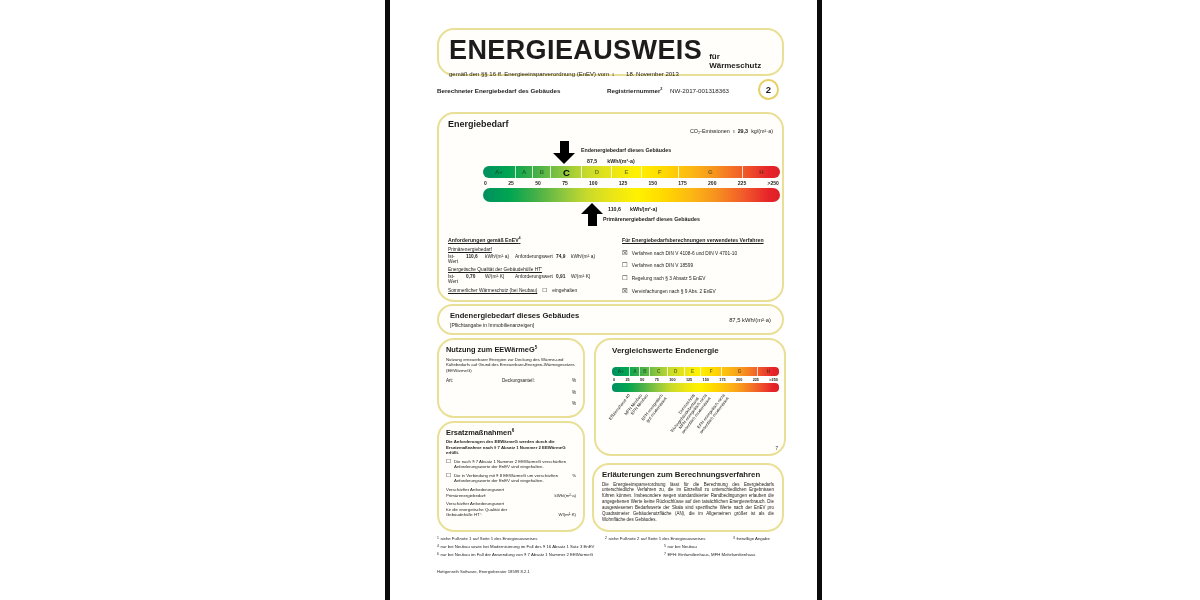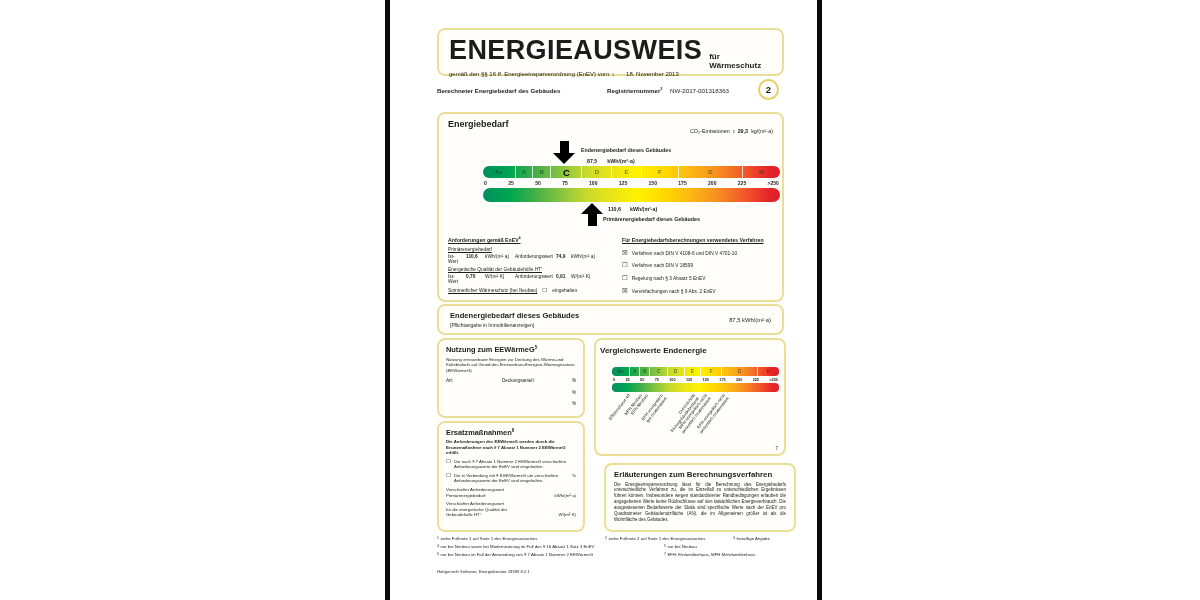--- a/index.html
+++ b/index.html
@@ -9,21 +9,21 @@
     background: #ffffff;
     font-family: "Liberation Sans", "DejaVu Sans", sans-serif;
     color: #1c1c1c;
     overflow: hidden;
   }
   .bar { position:absolute; top:0; height:600px; width:5px; background:#0b0b0b; }
   .bar-left { left:385px; }
   .bar-right { left:817px; }
   .sheet { position:absolute; left:390px; top:0; width:427px; height:600px; background:#fff; }
 
-  .box { position:absolute; background:#fffefa; border:2px solid #eadf96; border-radius:8px; }
+  .box { position:absolute; background:#fffefa; border:2px solid #eadf96; border-radius:17px; }
   .b { font-weight:bold; }
   .u { text-decoration:underline; }
   sup.fnm { font-size:62%; vertical-align:super; line-height:0; }
 
   
   #header-box { left:47px; top:28px; width:347px; height:48px; padding:5px 10px 4px; border-width:2.5px; }
   .title-row { display:flex; align-items:baseline; gap:7px; }
   .title { font-size:27px; font-weight:bold; letter-spacing:.4px; white-space:nowrap; }
   .title-suffix { font-size:8px; font-weight:bold; }
   .law-row { font-size:6px; margin-top:1px; display:flex; gap:3px; align-items:baseline; }
@@ -104,35 +104,35 @@
   .cb-row { display:flex; gap:3px; font-size:4.3px; line-height:1.3; margin-top:3px; }
   .cb-row .cb { flex:0 0 auto; }
   .cb-row .pct { margin-left:auto; padding-left:3px; }
   .req-row { display:flex; font-size:4.3px; line-height:1.3; margin-top:3px; }
   .req-row .lab { flex:1; white-space:pre-line; }
   .req-row .unit { align-self:flex-end; }
 
   
   #vergleich-box { left:204px; top:338px; width:192px; height:118px; }
   #vergleich-box .inner { position:relative; width:100%; height:100%; }
-  .vw-h { position:absolute; left:4px; top:6px; font-size:8px; font-weight:bold; }
+  .vw-h { position:absolute; left:16px; top:6px; font-size:8px; font-weight:bold; }
   .vw-scale { position:absolute; left:16px; top:27px; width:167px; }
   .vw-scale .sc-letters { height:9px; border-radius:4px; }
   .vw-scale .sc-letters .lc { font-size:4.6px; color:rgba(10,40,20,.6); }
   .vw-scale .sc-ticks { height:7px; font-size:3.8px; }
   .vw-scale .sc-band { height:9px; border-radius:4px; }
   .vw-labels { position:absolute; left:16px; top:53px; width:167px; height:58px; }
   .vwl { position:absolute; top:0; width:55px; text-align:right; font-size:4.3px; line-height:1.2;
      transform-origin:100% 0; transform:rotate(-52deg); white-space:pre-line; color:#222; }
   .vwl-1{left:-40px}.vwl-2{left:-28px}.vwl-3{left:-22px}.vwl-4{left:-7px}
   .vwl-5{left:25px}.vwl-6{left:37px}.vwl-7{left:55px}
   .vw-fn { position:absolute; right:6px; bottom:3px; font-size:4.5px; }
 
   
-  #erl-box { left:214px; top:463px; width:192px; height:69px; padding:5px 8px; }
+  #erl-box { left:202px; top:463px; width:192px; height:69px; padding:5px 8px; }
   .erl-h { font-size:7.8px; font-weight:bold; }
   .erl-body { font-size:4.45px; line-height:1.32; text-align:justify; margin-top:2.5px; }
 
   
   #footnotes { position:absolute; left:47px; top:536px; width:350px; height:24px; font-size:4.3px; }
   .fnote { position:absolute; display:flex; gap:1.5px; white-space:nowrap; }
   .fnote sup { font-size:3.4px; }
   .fn-1{left:0; top:0} .fn-2{left:168px; top:0} .fn-3{left:296px; top:0}
   .fn-4{left:0; top:8px} .fn-5{left:227px; top:8px}
   .fn-6{left:0; top:15.5px} .fn-7{left:227px; top:15.5px}

